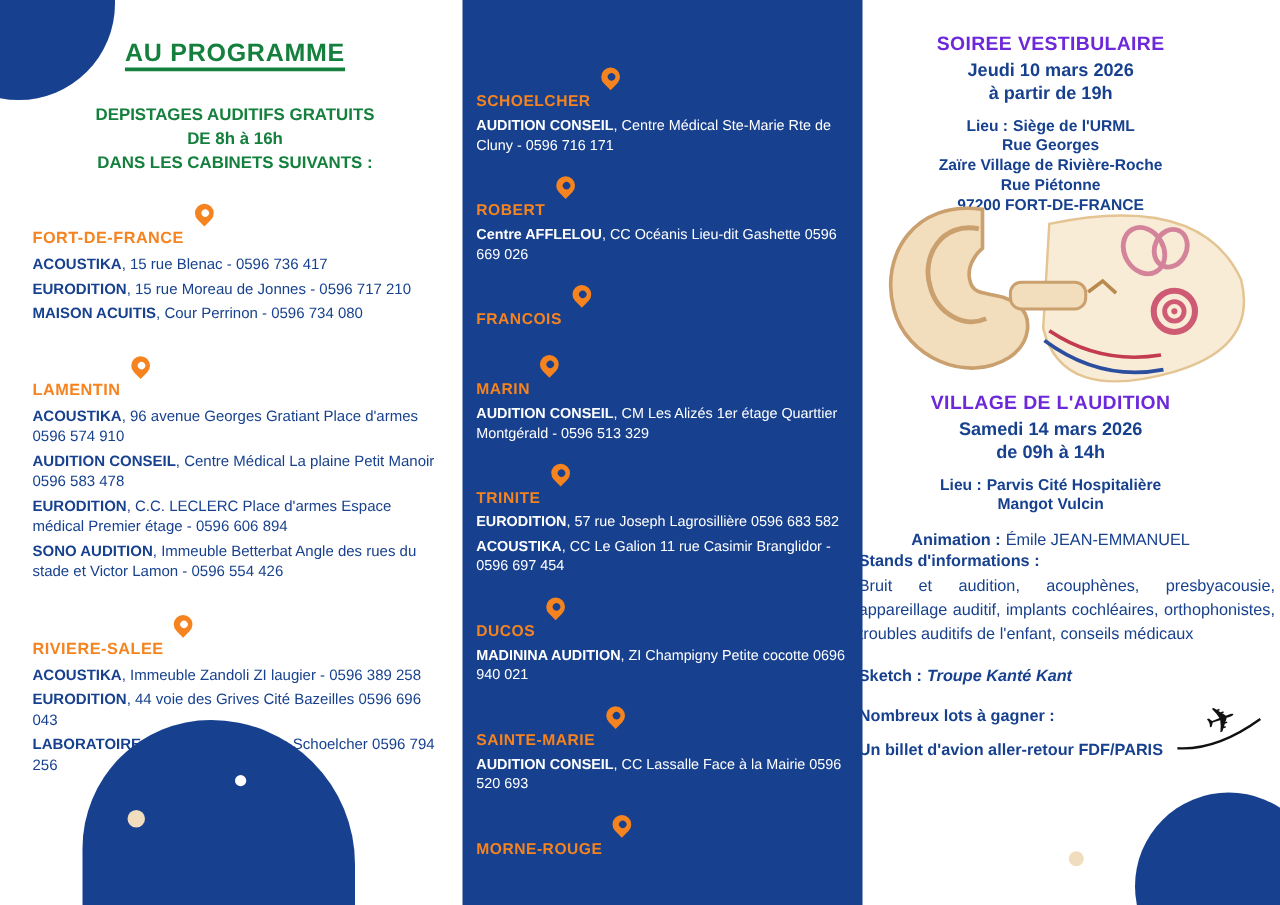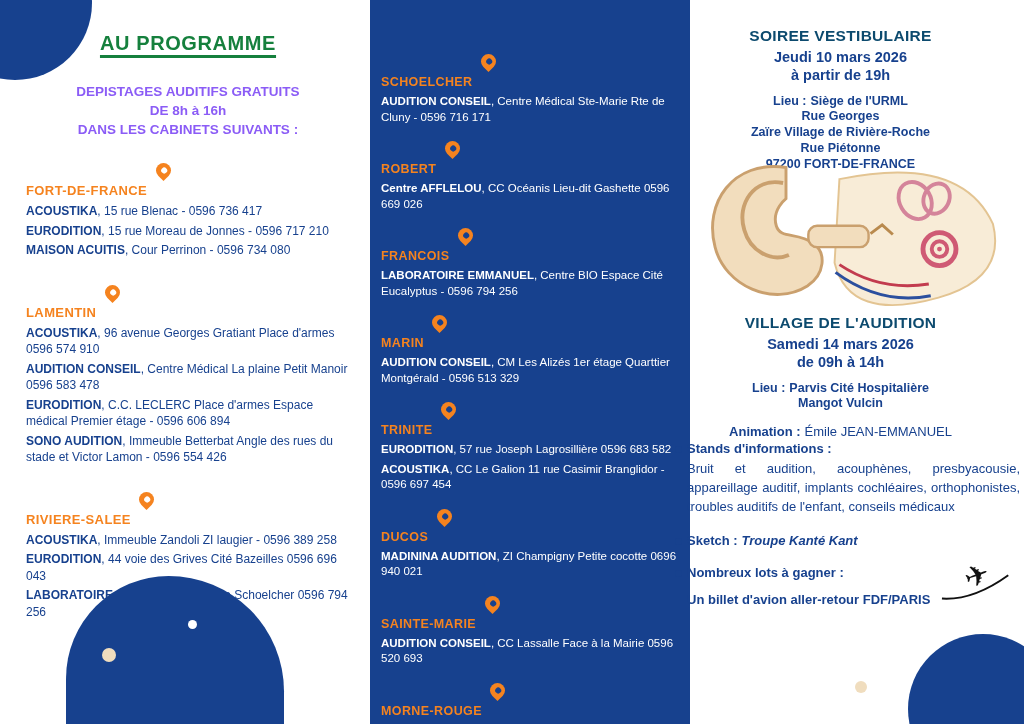--- a/index.html
+++ b/index.html
@@ -25,21 +25,21 @@
   .dot-cream-blob { left:36px; top:72px; width:14px; height:14px; background:#f0ddbe; }
   .circle-br { position:absolute; left:908px; top:634px; width:150px; height:150px;
                border-radius:50%; background:#17418e; }
   .dot-cream-br { left:855px; top:681px; width:12px; height:12px; background:#f0ddbe; }
 
   
   .left-content { position:absolute; left:26px; top:32px; width:324px; }
   .page-title { font-size:20px; font-weight:bold; color:#15803d; text-align:center;
                 letter-spacing:.6px; text-decoration:underline; text-underline-offset:5px;
                 text-decoration-thickness:2.5px; }
-  .left-subtitle { margin-top:27px; text-align:center; color:#8b5cf6; font-weight:bold;
+  .left-subtitle { margin-top:27px; text-align:center; color:#15803d; font-weight:bold;
                    font-size:13.5px; line-height:19px; }
 
   .city-section { margin-top:44px; }
   .city-section.first { margin-top:42px; }
   .city-header { position:relative; display:inline-block; margin-bottom:4px; }
   .city-name { color:#f5831f; font-weight:bold; font-size:13px; letter-spacing:.4px; }
   .pin { position:absolute; right:-26px; top:-21px; width:20px; height:24px; }
   .pin-shape { display:block; width:15px; height:15px; background:#f5831f;
                border-radius:50% 50% 50% 0; transform:rotate(-45deg);
                margin:3px auto 0; position:relative; }
@@ -51,21 +51,21 @@
   
   .m-section { margin-top:34px; }
   .m-section.first { margin-top:16px; }
   .panel-middle .city-name { font-size:12.5px; }
   .panel-middle .entry { font-size:11.5px; line-height:15.5px; margin-bottom:4px; }
 
   
   .r-block { position:absolute; left:0; width:100%; text-align:center; }
   .r-evt1 { top:27px; }
   .r-evt2 { top:314px; }
-  .evt-title { color:#0c4a6e; font-weight:bold; font-size:15.5px; letter-spacing:.3px; }
+  .evt-title { color:#6d28d9; font-weight:bold; font-size:15.5px; letter-spacing:.3px; }
   .evt-date  { font-weight:bold; font-size:14.5px; margin-top:4px; }
   .evt-time  { font-weight:bold; font-size:14.5px; margin-top:2px; }
   .lieu-line { margin-top:11px; font-size:12.5px; font-weight:bold; }
   .lieu-line b { margin-right:4px; }
   .addr { font-size:12.5px; line-height:16px; font-weight:bold; }
   .anim-line { margin-top:13px; font-size:13px; }
   .anim-line b { margin-right:4px; font-weight:bold; }
   .ear-wrap { position:absolute; left:32px; top:150px; width:330px; height:170px; }
 
   .bullets { position:absolute; top:441px; left:18px; width:345px; }
@@ -161,21 +161,20 @@
       <div class="entry"><span class="brand">Centre AFFLELOU</span><span>, CC Océanis Lieu-dit Gashette 0596 669 026</span></div>
     </div>
 
     <div class="m-section">
       <div class="city-header">
         <span class="city-name">FRANCOIS</span>
         <span class="pin">
             <span class="pin-shape"></span>
           </span>
       </div>
-      <div class="entry"><span class="brand">LABORATOIRE EMMANUEL</span><span>, Centre BIO Espace Cité Eucalyptus - 0596 794 256</span></div>
     </div>
 
     <div class="m-section">
       <div class="city-header">
         <span class="city-name">MARIN</span>
         <span class="pin">
             <span class="pin-shape"></span>
           </span>
       </div>
       <div class="entry"><span class="brand">AUDITION CONSEIL</span><span>, CM Les Alizés 1er étage Quarttier Montgérald - 0596 513 329</span></div>

